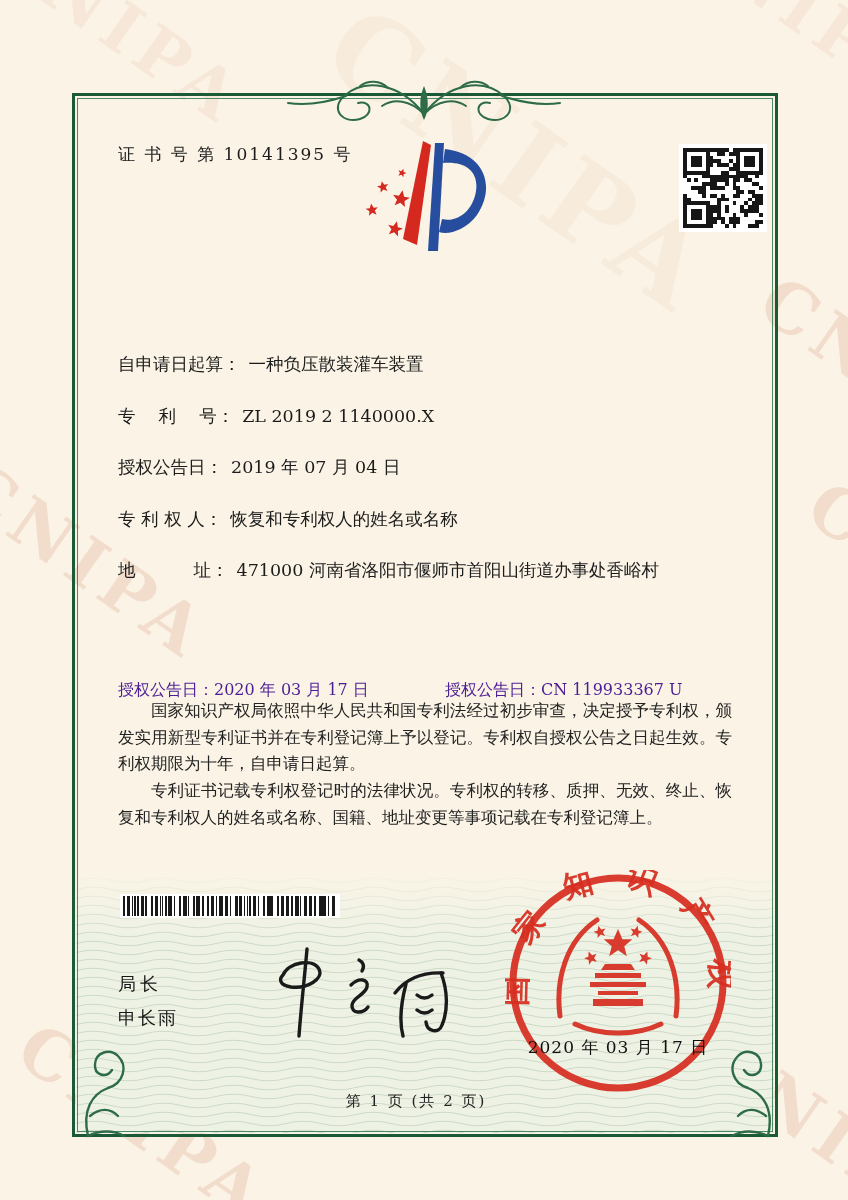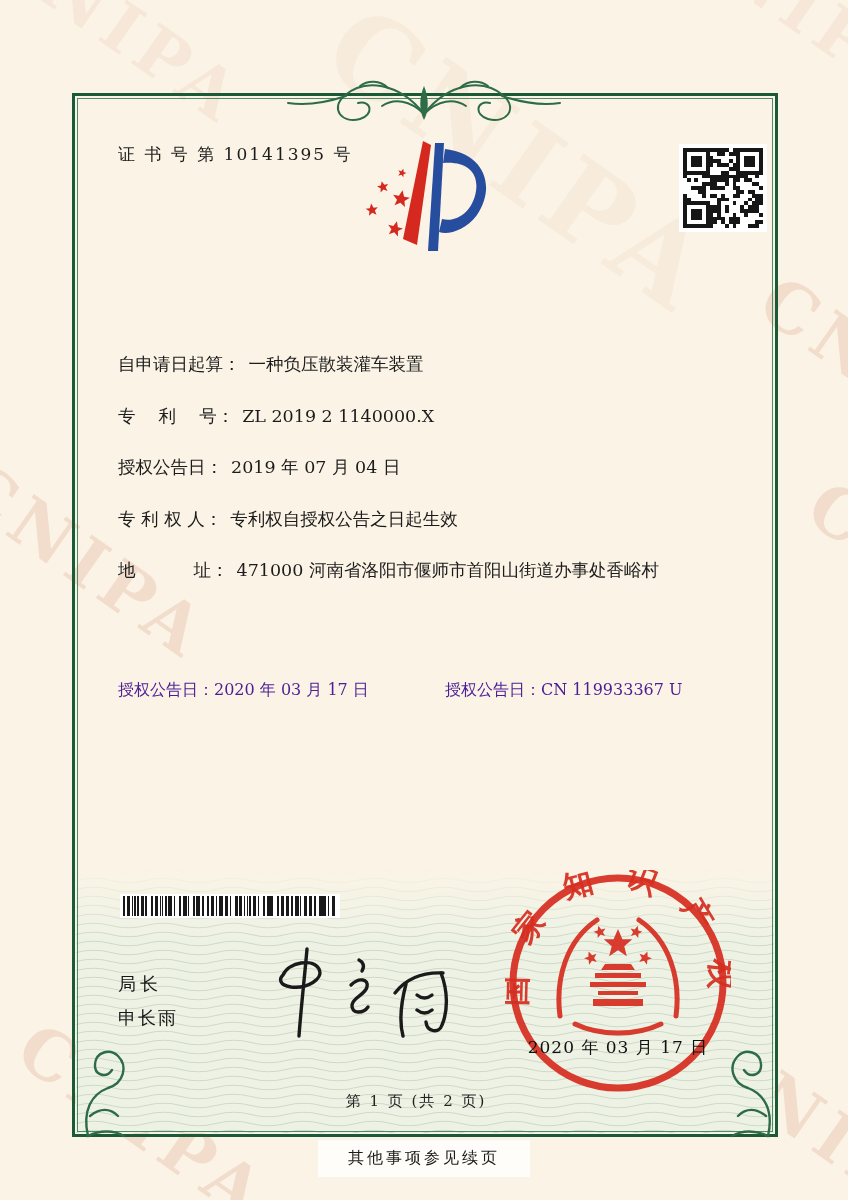--- a/index.html
+++ b/index.html
@@ -381,32 +381,36 @@
     <div class="frow">
       <span class="lb">自申请日起算：</span><span>一种负压散装灌车装置</span>
     </div>
     <div class="frow">
       <span class="lb">专　 利　 号：</span><span>ZL 2019 2 1140000.X</span>
     </div>
     <div class="frow">
       <span class="lb">授权公告日：</span><span>2019 年 07 月 04 日</span>
     </div>
     <div class="frow">
-      <span class="lb">专 利 权 人：</span><span>专利权自授权公告之日起生效</span>
+      <span class="lb">专 利 权 人：</span><span>恢复和专利权人的姓名或名称</span>
     </div>
     <div class="frow">
       <span class="lb">地　　　 址：</span><span>471000 河南省洛阳市偃师市首阳山街道办事处香峪村</span>
     </div>
   </div>
 
   <div class="announce">
     <span><span class="lb">授权公告日：</span><span>2020 年 03 月 17 日</span></span>
     <span class="right"><span class="lb">授权公告日：</span><span>CN 119933367 U</span></span>
   </div>
 
+  <div class="paras">
+    <p>国家知识产权局依照中华人民共和国专利法经过初步审查，决定授予专利权，颁发实用新型专利证书并在专利登记簿上予以登记。专利权自授权公告之日起生效。专利权期限为十年，自申请日起算。</p>
+    <p>专利证书记载专利权登记时的法律状况。专利权的转移、质押、无效、终止、恢复和专利权人的姓名或名称、国籍、地址变更等事项记载在专利登记簿上。</p>
+  </div>
 
   <div class="barcode"></div>
 
   <div class="signer-title">局长</div>
   <div class="signer-name">申长雨</div>
 
   <svg class="signature" width="220" height="110" viewBox="0 0 220 110">
     <g fill="none" stroke="#1a1a1a" stroke-width="3.4" stroke-linecap="round">
       <path d="M28,42 C34,29 58,25 64,36 C69,46 52,56 36,54 C24,52 24,46 28,42"></path>
       <path d="M52,16 C50,40 46,75 44,103"></path>
@@ -443,15 +447,14 @@
     <g fill="none" stroke="#d62d1f" stroke-width="5" opacity="0.92" stroke-linecap="round">
       <path d="M55,146 C50,108 62,70 92,50"></path>
       <path d="M171,146 C176,108 164,70 134,50"></path>
       <path d="M70,154 C95,166 131,166 156,154"></path>
     </g>
   </svg>
   <div class="stamp-date">2020 年 03 月 17 日</div>
 
   <div class="page-info">第 1 页 (共 2 页)</div>
 
-  <div class="footer-note">其他事项参见续页</div>
 
 </div>
 
 </body></html>

